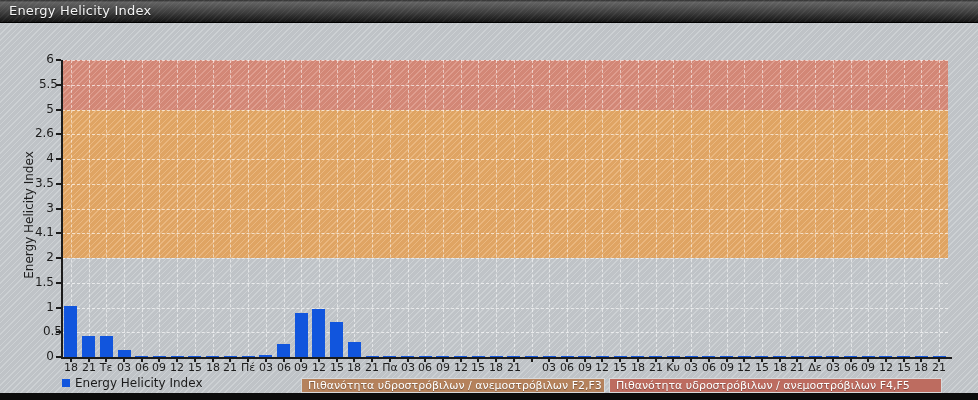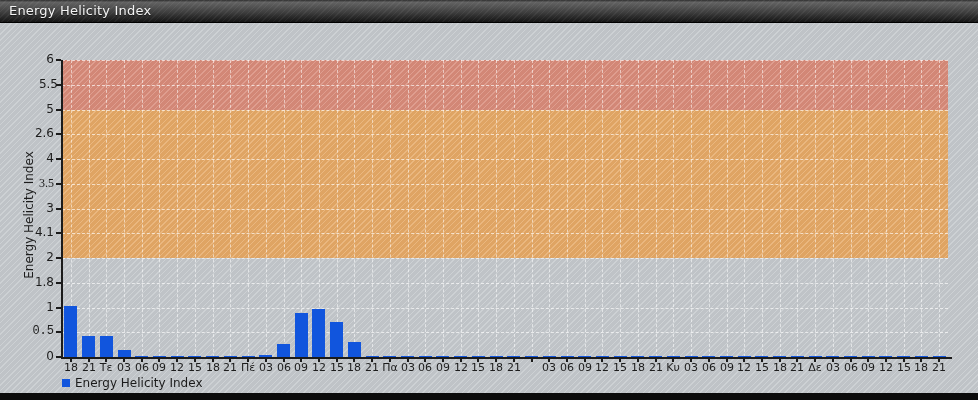--- a/index.html
+++ b/index.html
@@ -52,45 +52,47 @@
     <span class="titlebar-text">Energy Helicity Index</span>
   </div>
 
   <div id="chart-layer">
     <div class="y-axis-title">Energy Helicity Index</div>
 
     <div class="legend">
       <span class="legend-swatch" style="background: rgb(17, 85, 221);"></span><span class="legend-label">Energy Helicity Index</span>
     </div>
 
+    <div class="badge badge-f2f3" style="background: rgb(181, 130, 92);">Πιθανότητα υδροστρόβιλων / ανεμοστρόβιλων F2,F3</div>
+    <div class="badge badge-f4f5" style="background: rgb(189, 108, 96);">Πιθανότητα υδροστρόβιλων / ανεμοστρόβιλων F4,F5</div>
   <div class="band" style="left: 62px; top: 109.5px; width: 886px; height: 148.5px; background: repeating-linear-gradient(135deg, rgba(255, 255, 255, 0.16) 0px, rgba(255, 255, 255, 0.16) 1px, rgba(0, 0, 0, 0.03) 1px, rgba(0, 0, 0, 0.03) 4px), rgb(230, 169, 102);"></div>
       <div class="band" style="left: 62px; top: 60px; width: 886px; height: 49.5px; background: repeating-linear-gradient(135deg, rgba(255, 255, 255, 0.16) 0px, rgba(255, 255, 255, 0.16) 1px, rgba(0, 0, 0, 0.03) 1px, rgba(0, 0, 0, 0.03) 4px), rgb(217, 139, 122);"></div>
       <div class="tick" style="left: 56px; top: 356px; width: 5px; height: 2px;"></div>
       <div class="ylab" style="left: 20px; top: 349px;">0</div>
       <div class="hgrid" style="left: 62px; top: 332px; width: 886px;"></div>
       <div class="tick" style="left: 56px; top: 331px; width: 5px; height: 2px;"></div>
-      <div class="ylab" style="left: 20px; top: 324px; font-family: Liberation Mono, monospace;">0.5</div>
+      <div class="ylab" style="left: 28px; top: 324px;">0.5</div>
       <div class="hgrid" style="left: 62px; top: 308px; width: 886px;"></div>
       <div class="tick" style="left: 56px; top: 307px; width: 5px; height: 2px;"></div>
       <div class="ylab" style="left: 20px; top: 300px;">1</div>
       <div class="hgrid" style="left: 62px; top: 283px; width: 886px;"></div>
       <div class="tick" style="left: 56px; top: 282px; width: 5px; height: 2px;"></div>
-      <div class="ylab" style="left: 20px; top: 275px;">1.8</div>
+      <div class="ylab" style="left: 20px; top: 275px;">1.5</div>
       <div class="hgrid" style="left: 62px; top: 258px; width: 886px;"></div>
       <div class="tick" style="left: 56px; top: 257px; width: 5px; height: 2px;"></div>
       <div class="ylab" style="left: 20px; top: 250px;">2</div>
       <div class="hgrid" style="left: 62px; top: 233px; width: 886px;"></div>
       <div class="tick" style="left: 56px; top: 232px; width: 5px; height: 2px;"></div>
       <div class="ylab" style="left: 20px; top: 225px;">4.1</div>
       <div class="hgrid" style="left: 62px; top: 209px; width: 886px;"></div>
       <div class="tick" style="left: 56px; top: 208px; width: 5px; height: 2px;"></div>
       <div class="ylab" style="left: 20px; top: 201px;">3</div>
       <div class="hgrid" style="left: 62px; top: 184px; width: 886px;"></div>
       <div class="tick" style="left: 56px; top: 183px; width: 5px; height: 2px;"></div>
-      <div class="ylab" style="left: 20px; top: 176px; font-family: Liberation Serif, serif;">3.5</div>
+      <div class="ylab" style="left: 20px; top: 176px;">3.5</div>
       <div class="hgrid" style="left: 62px; top: 159px; width: 886px;"></div>
       <div class="tick" style="left: 56px; top: 158px; width: 5px; height: 2px;"></div>
       <div class="ylab" style="left: 20px; top: 151px;">4</div>
       <div class="hgrid" style="left: 62px; top: 134px; width: 886px;"></div>
       <div class="tick" style="left: 56px; top: 133px; width: 5px; height: 2px;"></div>
       <div class="ylab" style="left: 20px; top: 126px;">2.6</div>
       <div class="hgrid" style="left: 62px; top: 110px; width: 886px;"></div>
       <div class="tick" style="left: 56px; top: 109px; width: 5px; height: 2px;"></div>
       <div class="ylab" style="left: 20px; top: 102px;">5</div>
       <div class="hgrid" style="left: 62px; top: 85px; width: 886px;"></div>

